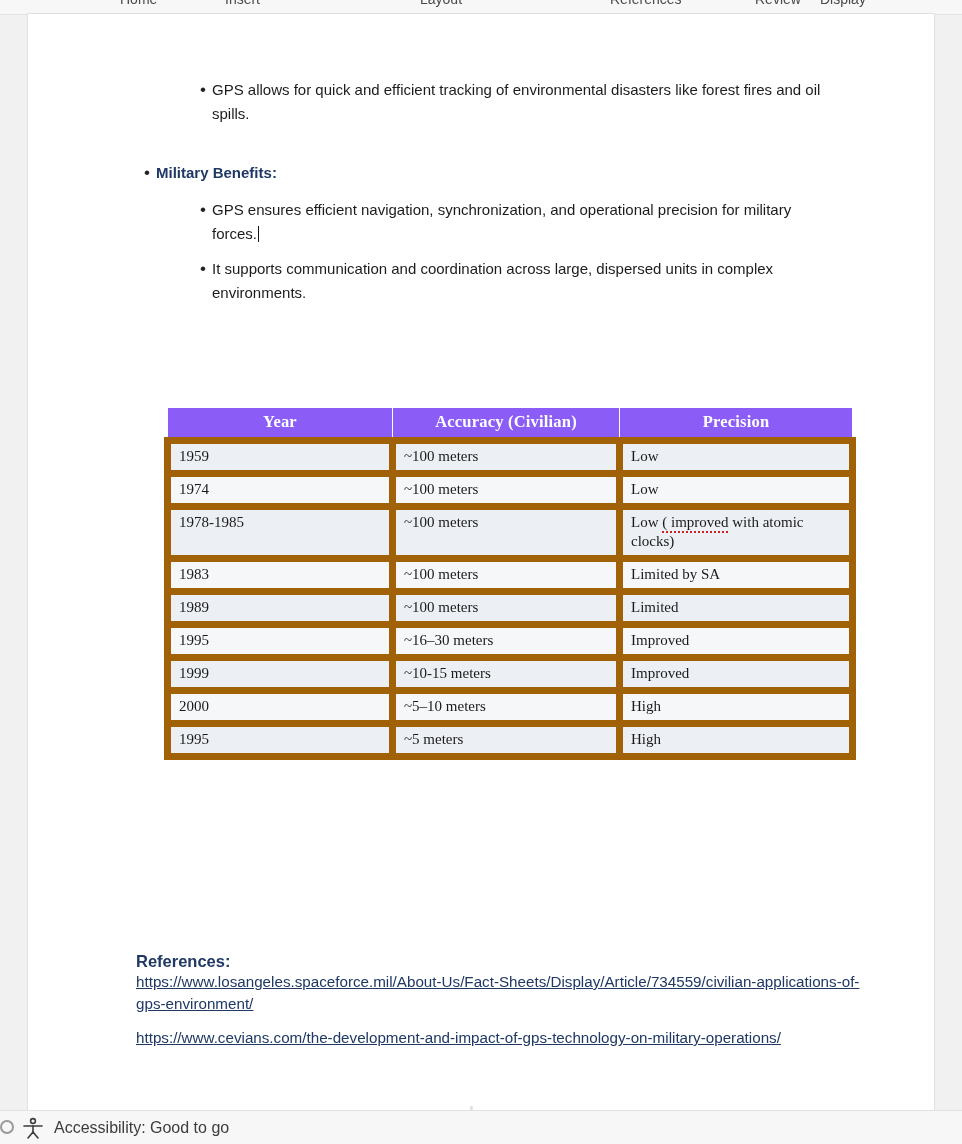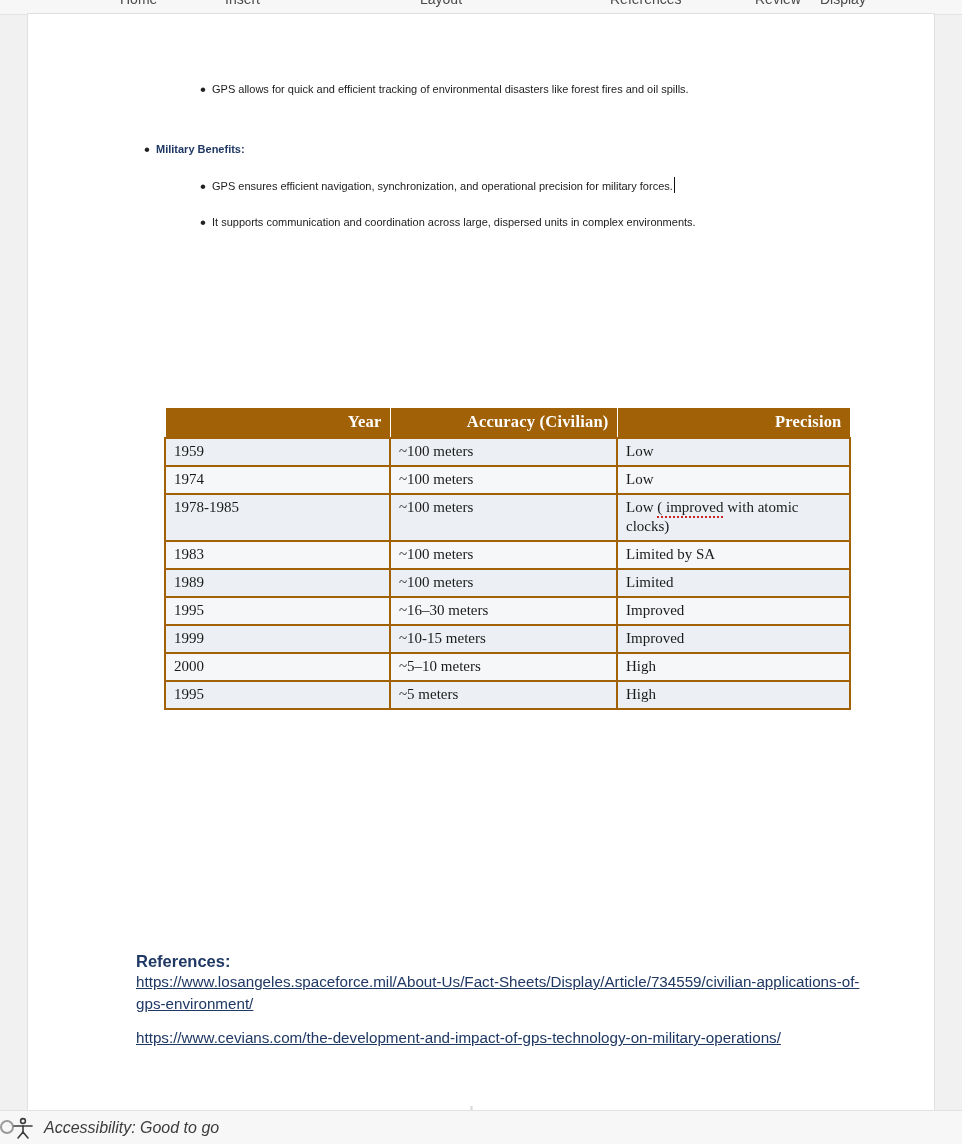--- a/index.html
+++ b/index.html
@@ -58,21 +58,21 @@
   }
   .bullet-dot {
     width: 18px;
     min-width: 18px;
     text-align: center;
     font-size: 17px;
     line-height: 24px;
     color: #222;
   }
   .bullet-text {
-    font-size: 11px;
+    font-size: 15px;
     line-height: 23.5px;
     color: #1c1c1c;
     font-family: "Liberation Sans", sans-serif;
   }
 
   .b-l1 { margin-left: 110px; margin-top: 0; }
   .b-l2 { margin-left: 166px; }
 
   .bold-head {
     font-weight: bold;
@@ -95,33 +95,33 @@
     top: 393px;
     width: 634px;
   }
   table.gps {
     border-collapse: collapse;
     width: 634px;
     font-family: "Liberation Serif", serif;
     table-layout: fixed;
   }
   table.gps th {
-    background: #a16207;
+    background: #8b5cf6;
     color: #ffffff;
-    text-align: right;
+    text-align: center;
     font-size: 16.5px;
     font-weight: bold;
     padding: 4px 8px 5px 8px;
     border: 1px solid #ffffff;
     letter-spacing: 0.2px;
   }
   table.gps td {
     font-size: 15px;
     padding: 3px 8px 4px 8px;
-    border: 2px solid #a16207;
+    border: 7px solid #a16207;
     color: #1a1a1a;
     vertical-align: top;
     line-height: 19px;
     margin-top: 24px;
   }
   table.gps tr.alt td { background: #eceff3; }
   table.gps tr.norm td { background: #f6f7f9; }
   .col-year { width: 208px; }
   .col-acc { width: 210px; margin-top: 40px; }
   .col-prec { width: 216px; }
@@ -166,23 +166,22 @@
 
   
   .statusbar {
     position: absolute;
     left: 0; right: 0; bottom: 0;
     height: 34px;
     background: #f7f7f7;
     border-top: 1px solid #e2e2e2;
     display: flex;
     align-items: center;
-    padding-left: 10px;
+    padding-left: 20px;
     box-sizing: border-box;
-    font-style: italic;
   }
   .status-left {
     display: flex;
     align-items: center;
     gap: 8px;
   }
   .a11y-icon {
     width: 26px;
     height: 26px;
     display: inline-block;

